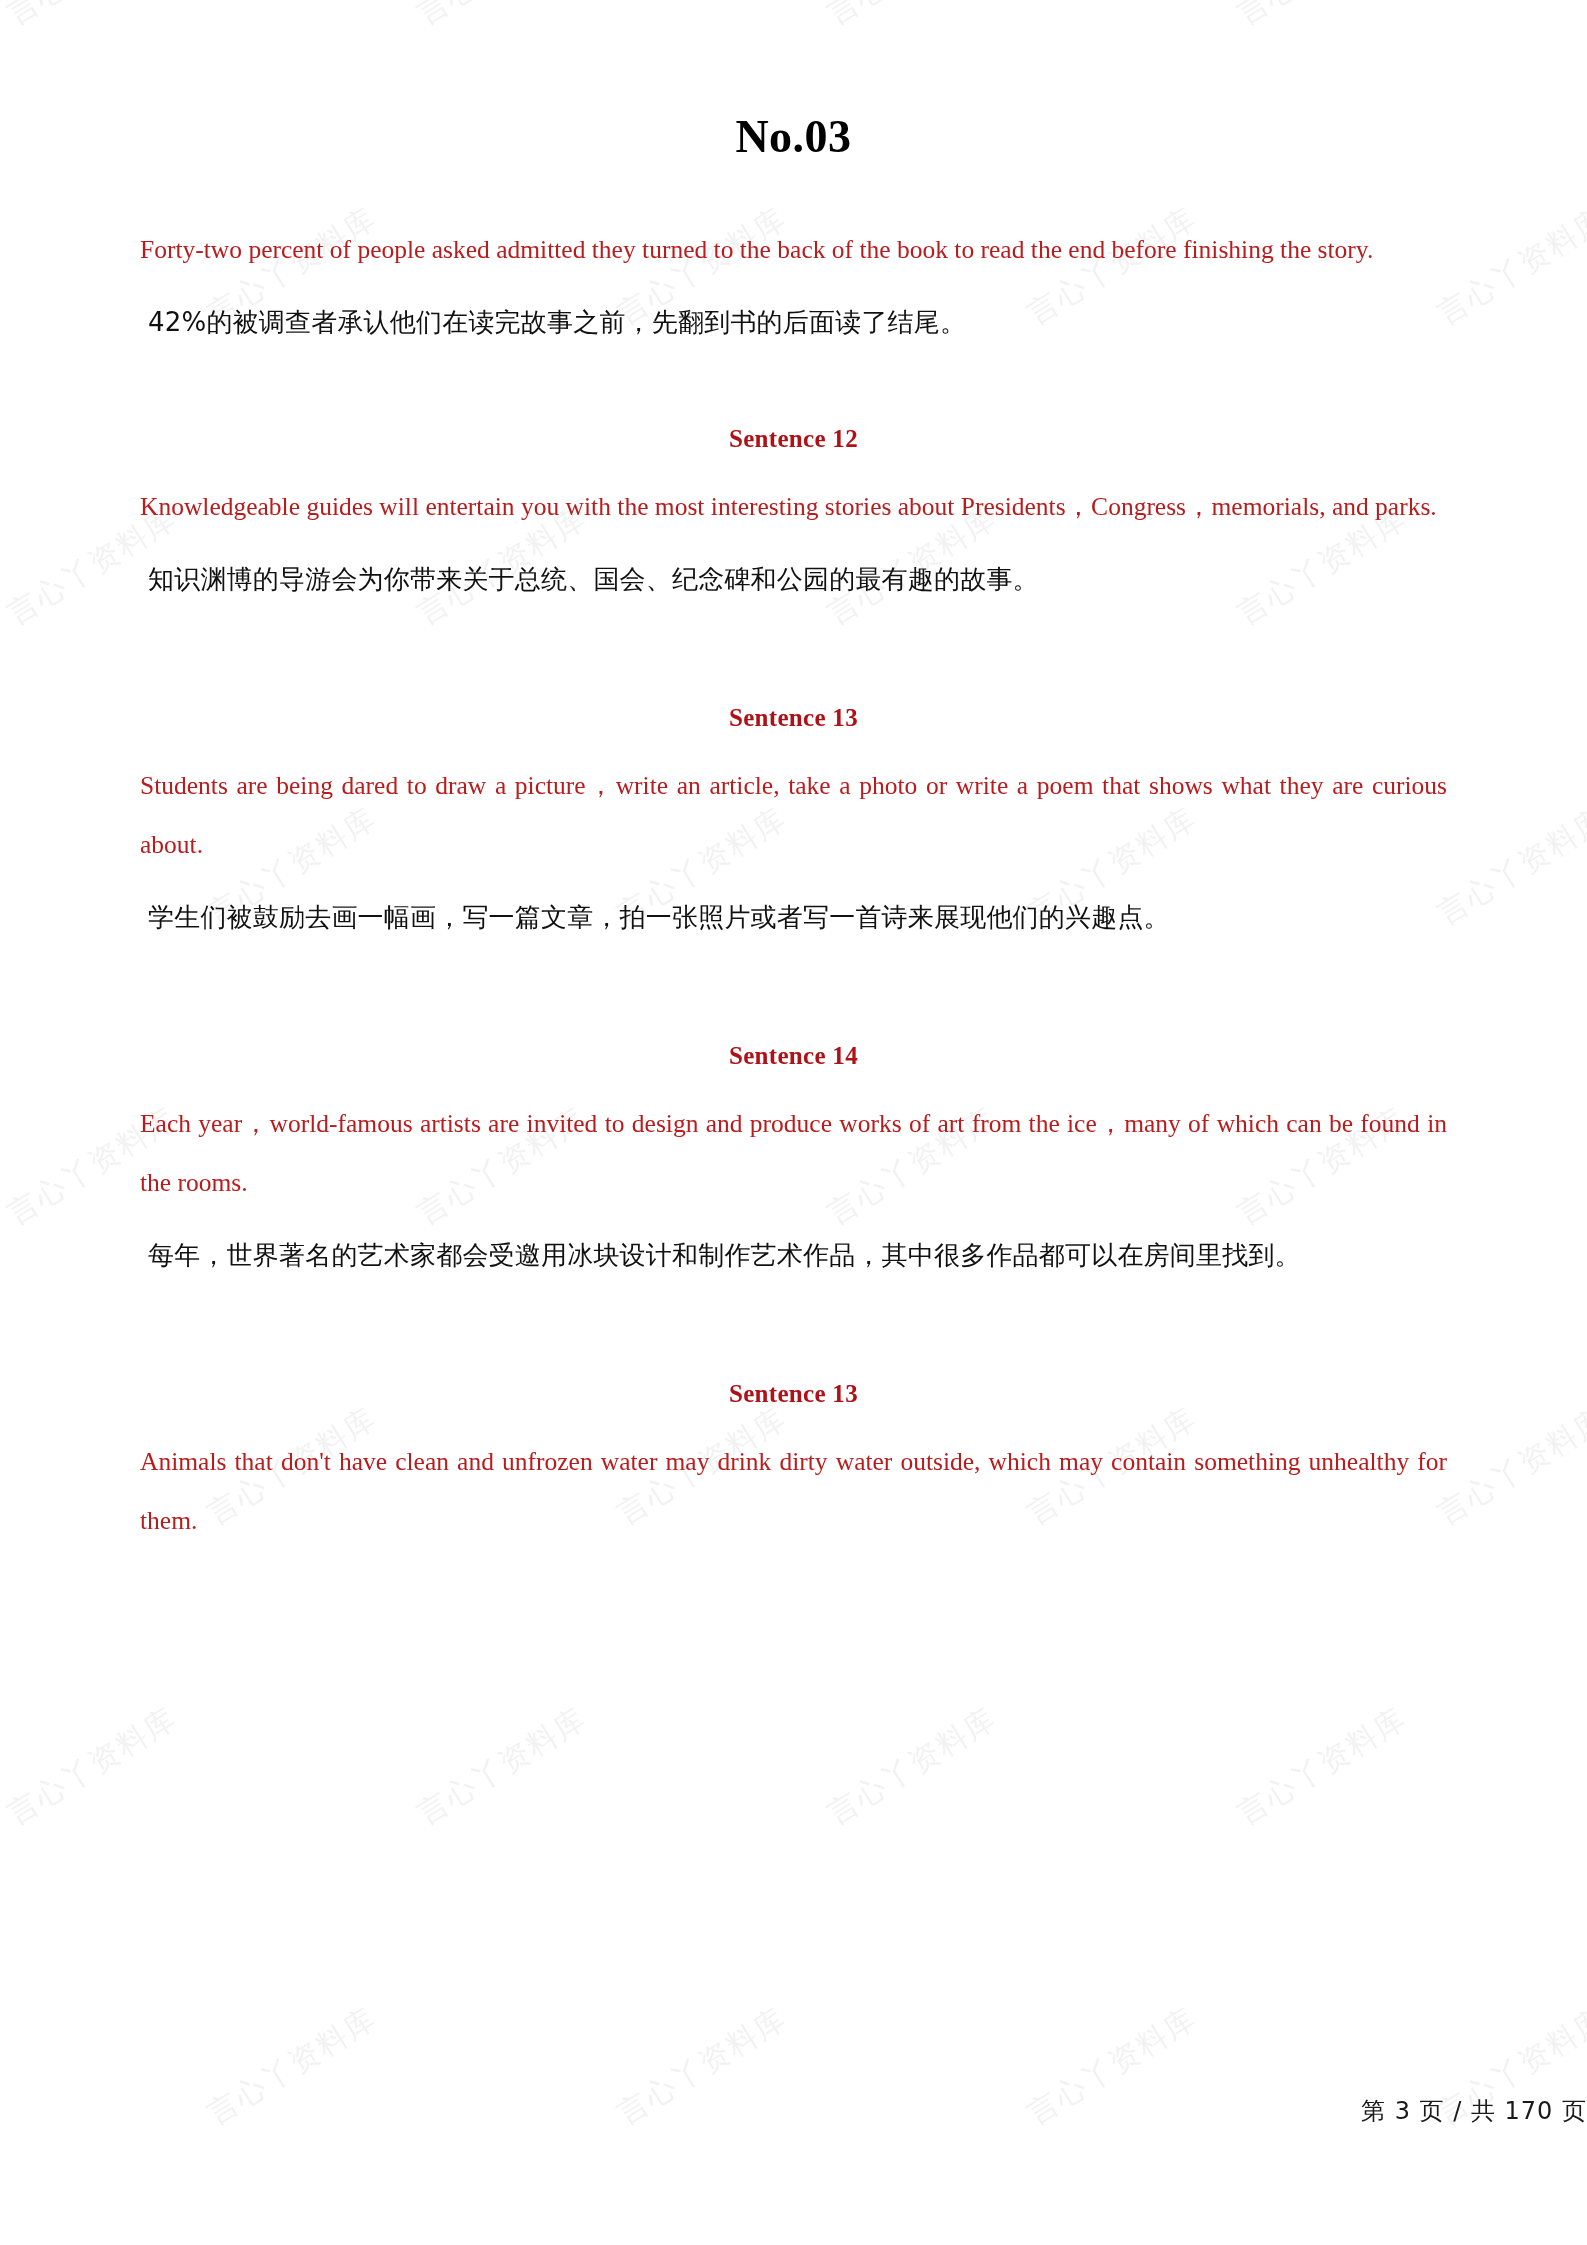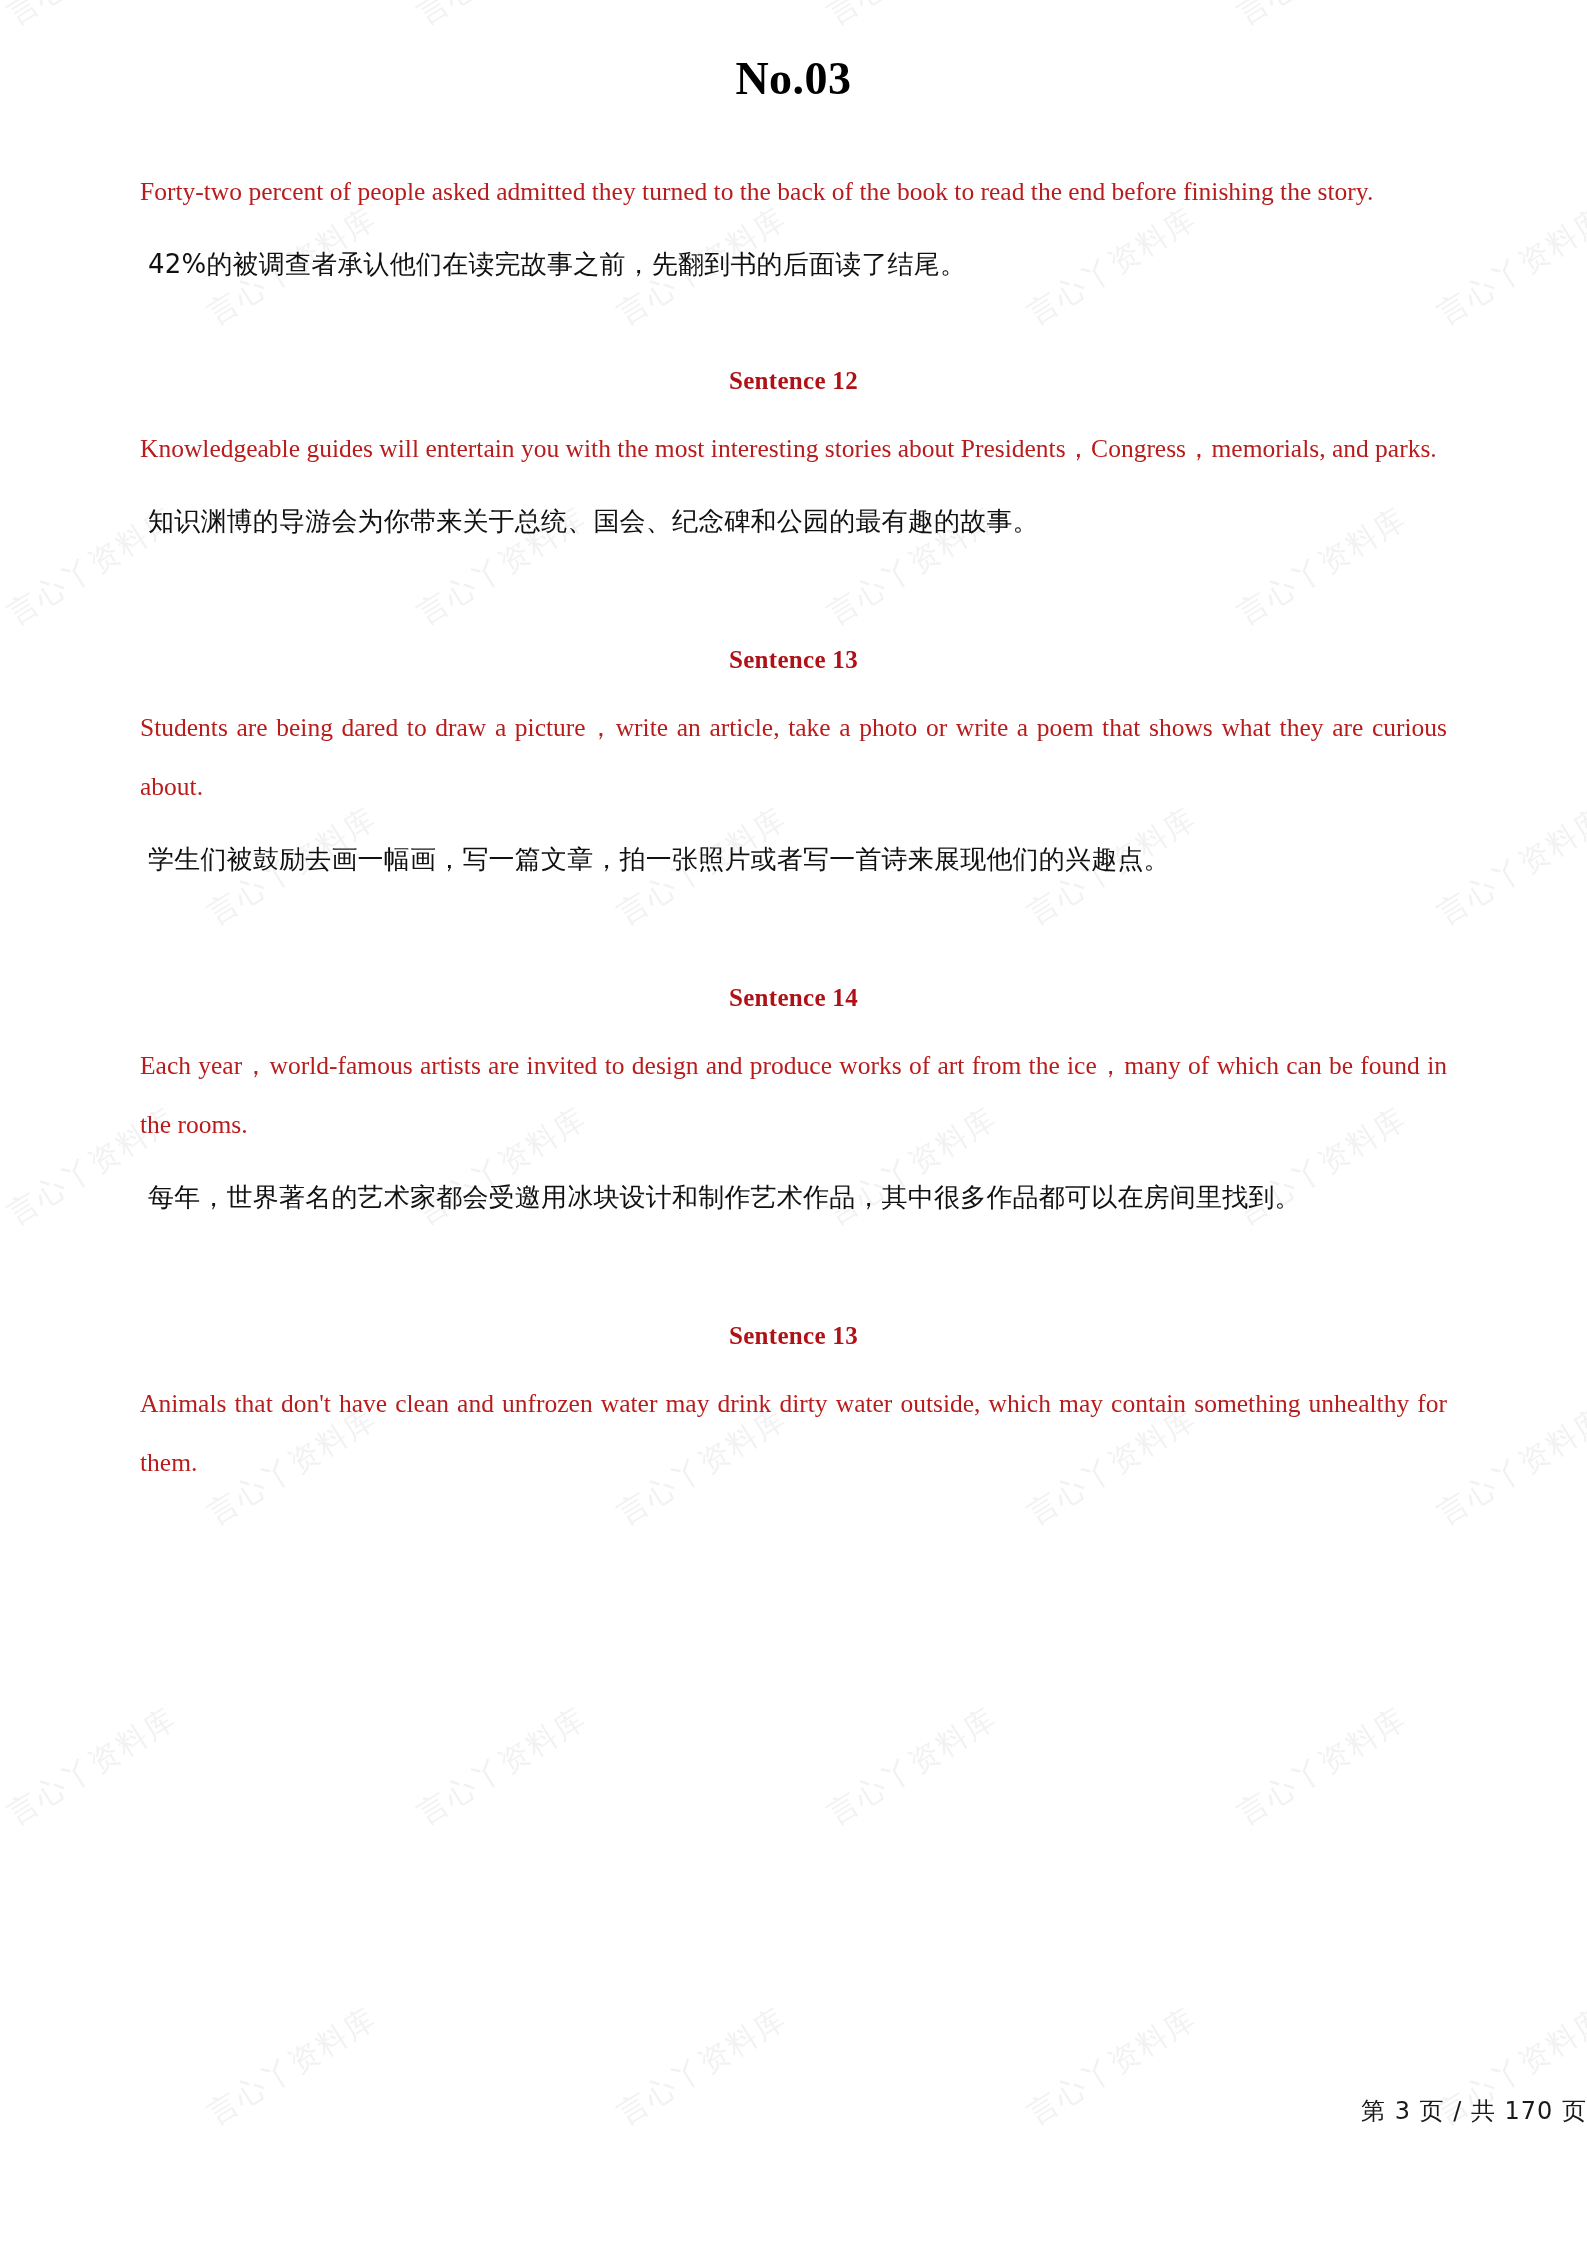--- a/index.html
+++ b/index.html
@@ -49,21 +49,21 @@
     height: 100%;
   }
 
   .doc-title {
     text-align: center;
     font-family: "Liberation Serif", "DejaVu Serif", serif;
     font-weight: bold;
     font-size: 46px;
     letter-spacing: 0.5px;
     margin: 0;
-    padding-top: 56px;
+    padding-top: 114px;
     line-height: 1;
   }
 
   .sec-title {
     text-align: center;
     font-family: "Liberation Serif", "DejaVu Serif", serif;
     font-weight: bold;
     font-size: 25px;
     color: #b01116;
     letter-spacing: 0.3px;

